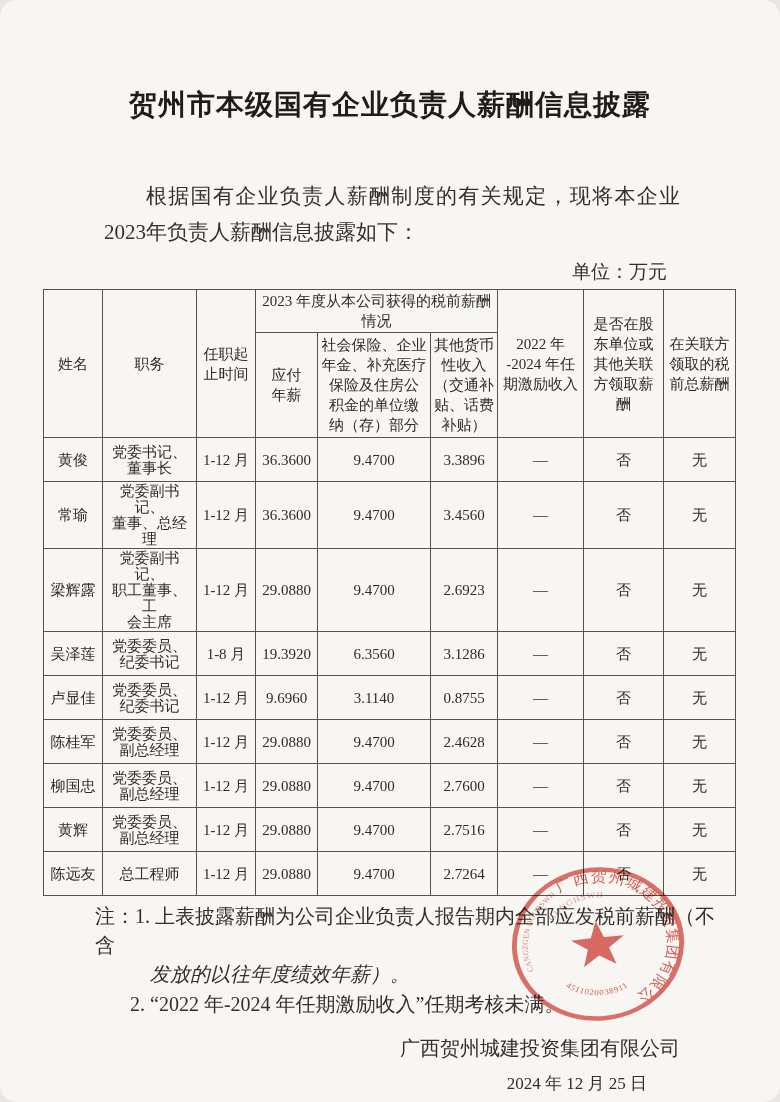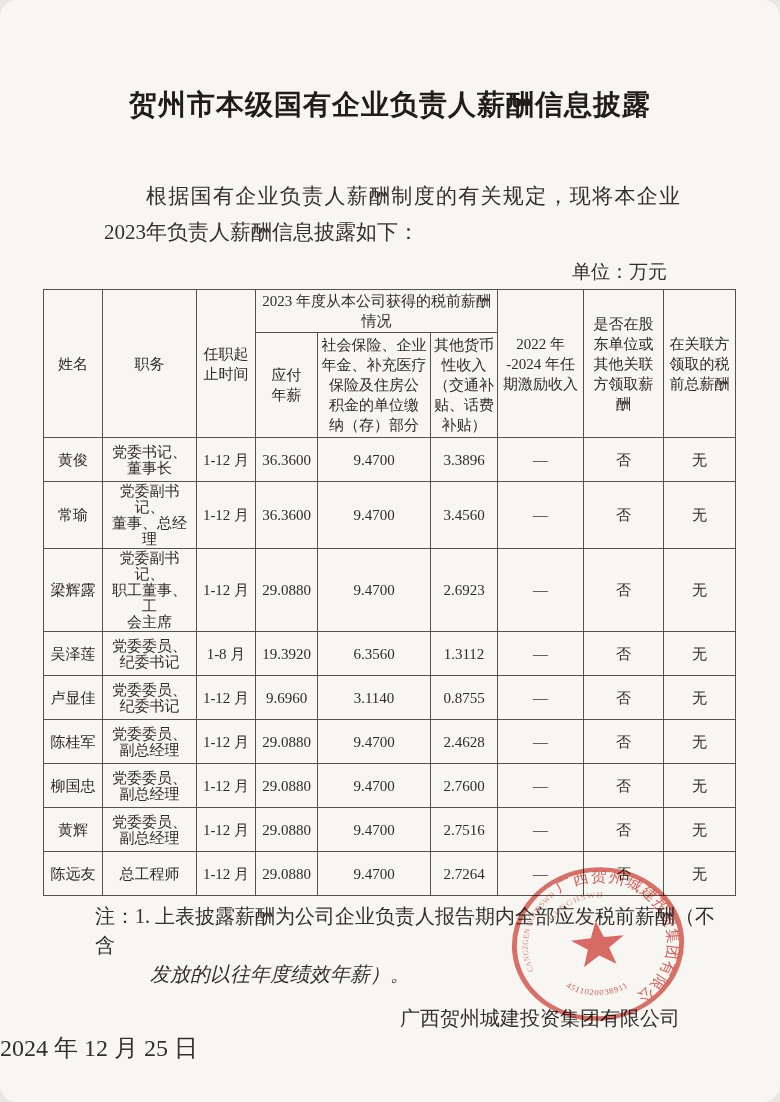--- a/index.html
+++ b/index.html
@@ -76,23 +76,24 @@
   .note-l1{ padding-left:35px; }
   .note-l2{ padding-left:90px;font-style:italic; }
   .note-l3{ padding-left:70px; margin-top:1px; }
   .signature{ margin-top:16px; }
   .sig-company{
     text-align:right;
     padding-right:100px;
     font-size:20px;
   }
   .sig-date{
-    margin-top:0;
+    margin-top:10px;
+    text-align:right;
     padding-right:133px;
-    font-size:24px;
+    font-size:17px;
   }
   .seal{
     position:absolute;
     left:508px; top:864px;
     width:180px; height:160px;
     color:#d6483e;
     opacity:.85;
     mix-blend-mode:multiply;
     transform:rotate(-6deg);
     pointer-events:none;
@@ -195,21 +196,21 @@
           <td>否</td>
           <td>无</td>
         </tr>
           <tr>
           <td>吴泽莲</td>
           <td class="pos-cell">党委委员、
 纪委书记</td>
           <td>1-8 月</td>
           <td>19.3920</td>
           <td>6.3560</td>
-          <td>1.3112</td>
+          <td>3.1286</td>
           <td>—</td>
           <td>否</td>
           <td>无</td>
         </tr>
           <tr>
           <td>卢显佳</td>
           <td class="pos-cell">党委委员、
 纪委书记</td>
           <td>1-12 月</td>
           <td>9.6960</td>
@@ -266,20 +267,21 @@
           <td>否</td>
           <td>无</td>
         </tr>
         </tbody>
     </table>
   </div>
 
   <div class="notes">
     <div class="note-l1">注：1. 上表披露薪酬为公司企业负责人报告期内全部应发税前薪酬（不含</div>
     <div class="note-l2">发放的以往年度绩效年薪）。</div>
+    <div class="note-l3">2. “2022 年-2024 年任期激励收入”任期考核未满。</div>
   </div>
 
   <div class="signature">
     <div class="sig-company">广西贺州城建投资集团有限公司</div>
     <div class="sig-date">2024 年 12 月 25 日</div>
   </div>
 
   <svg class="seal" viewBox="0 0 200 200" preserveAspectRatio="none" aria-hidden="true">
     <circle cx="100" cy="100" r="93" fill="none" stroke="currentColor" stroke-width="5.5" stroke-opacity="0.9"></circle>
     <defs>

